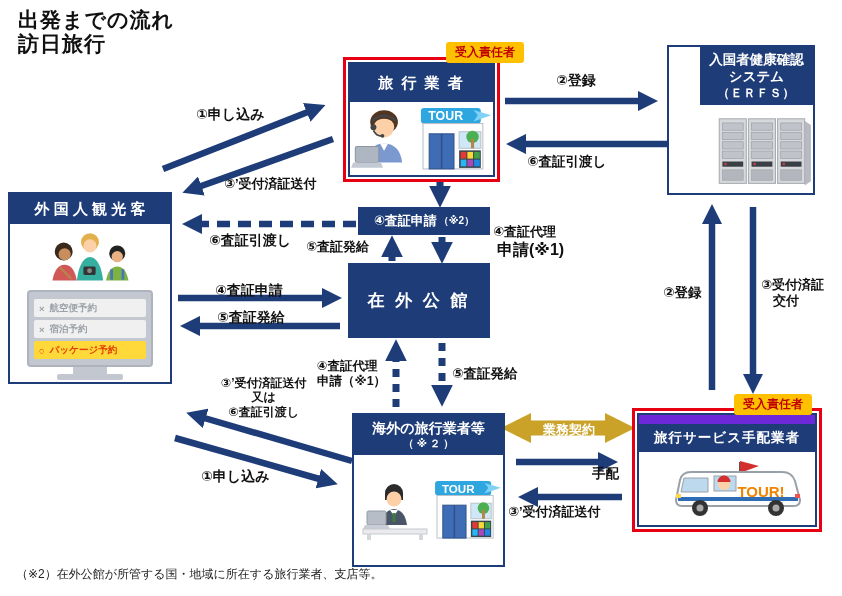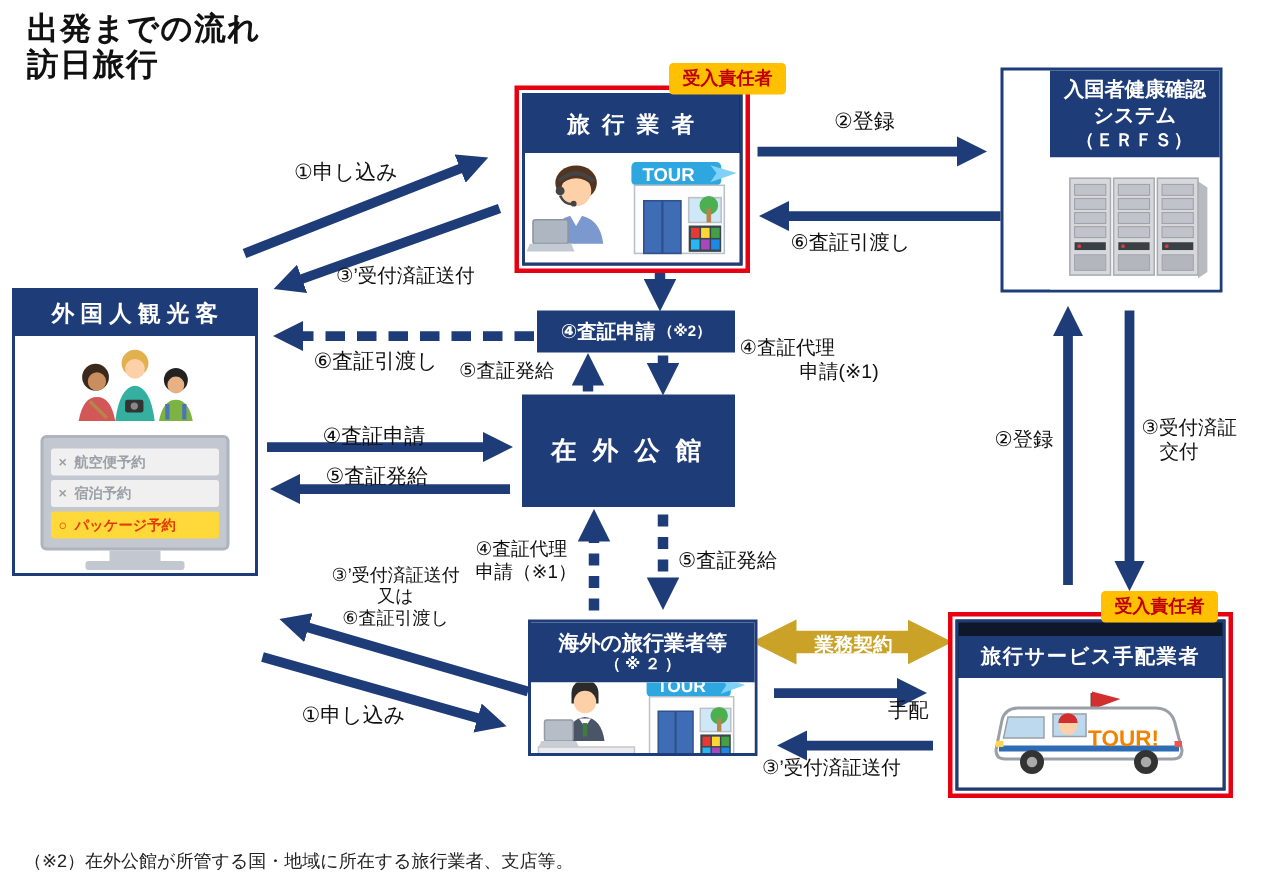--- a/index.html
+++ b/index.html
@@ -4,31 +4,31 @@
 <style>
   * { margin:0; padding:0; box-sizing:border-box; }
   body { background:#fff; font-family:"Liberation Sans","DejaVu Sans",sans-serif; }
   .canvas { position:relative; width:842px; height:596px; background:#fff; overflow:hidden; }
   svg.arrows { position:absolute; left:0; top:0; z-index:0; }
 
   .title { position:absolute; left:18px; top:8px; font-size:21px; font-weight:bold; color:#111;
            line-height:1.15; letter-spacing:1px; z-index:2; }
 
   
-  .lbl { position:absolute; font-weight:normal; color:#111; white-space:nowrap; z-index:2; line-height:1.2; }
+  .lbl { position:absolute; font-weight:bold; color:#111; white-space:nowrap; z-index:2; line-height:1.2; }
 
   
   .navybox { position:absolute; background:#1e3c78; color:#fff; font-weight:bold;
              display:flex; align-items:center; justify-content:center; z-index:1; }
   .framed { position:absolute; background:#fff; border:2px solid #1e3c78; z-index:1; display:flex; flex-direction:column; }
   .redframe { position:absolute; border:3px solid #e60012; background:#fff; padding:2px; z-index:1; }
-  .redframe .inner { width:100%; height:100%; border:2px solid #1e3c78; background:#0f172a; display:flex; flex-direction:column; }
+  .redframe .inner { width:100%; height:100%; border:2px solid #1e3c78; background:#6d28d9; display:flex; flex-direction:column; }
   .hdr { background:#1e3c78; color:#fff; font-weight:bold; text-align:center; flex:0 0 auto;
          display:flex; flex-direction:column; align-items:center; justify-content:center; }
-  .bodyarea { flex:1 1 auto; display:flex; align-items:center; justify-content:center; background:#fff; overflow:hidden; }
+  .bodyarea { flex:1 1 auto; display:flex; align-items:center; justify-content:flex-end; background:#fff; overflow:hidden; }
 
   .badge { position:absolute; background:#ffc000; color:#c00000; font-weight:bold; font-size:12px;
            padding:2px 9px; border-radius:3px; z-index:3; white-space:nowrap; }
 
   
   .screen { width:126px; background:#c3c7cf; border:2px solid #aeb3bd; border-radius:4px; padding:4px 5px 3px; }
   .row { display:flex; align-items:center; gap:5px; background:#f0f0f1; color:#9aa0a6;
          font-size:9.5px; font-weight:bold; padding:2.5px 5px; margin:3px 0; border-radius:2px; }
   .row.hl { background:#ffd83a; color:#e03c00; }
   .stand1 { width:34px; height:7px; background:#c3c7cf; margin:0 auto; }
@@ -216,21 +216,21 @@
     </div>
   </div>
 
   <div class="navybox" style="left:358px; top:207px; width:132px; height:28px; font-size:13px;">
     <span>④査証申請</span>
     <span style="font-size:10px; margin-left:2px;">（※2）</span>
   </div>
 
   <div class="navybox" style="left:348px; top:263px; width:142px; height:75px; font-size:17px; letter-spacing:3px;">在 外 公 館</div>
 
-  <div class="framed" style="left:352px; top:413px; width:153px; height:91px;">
+  <div class="framed" style="left:352px; top:413px; width:153px; height:154px;">
     <div class="hdr" style="height:40px; font-size:14px; line-height:1.25;">
       <div>海外の旅行業者等</div>
       <div style="font-size:10.5px;">（ ※ ２ ）</div>
     </div>
     <div class="bodyarea" style="gap:3px;">
       <svg width="66" height="60" viewBox="0 0 66 60">
         <path d="M23 13 a9 9 0 0 1 18 0 l0 7 -18 0 z" fill="#2b2b2b"></path>
         <circle cx="32" cy="19" r="7.5" fill="#fdd0a8"></circle>
         <path d="M19 45 Q21 30 32 29 Q43 30 45 45 Z" fill="#4a5668"></path>
         <path d="M28 30 L32 36 L36 30 Z" fill="#fff"></path>
@@ -289,21 +289,21 @@
   <div class="badge" style="left:734px; top:394px;">受入責任者</div>
 
   <div class="lbl" style="left:196px; top:106px; font-size:14px;">①申し込み</div>
   <div class="lbl" style="left:224px; top:176px; font-size:13px;">③’受付済証送付</div>
   <div class="lbl" style="left:556px; top:72px; font-size:14px;">②登録</div>
   <div class="lbl" style="left:527px; top:154px; font-size:13.5px;">⑥査証引渡し</div>
   <div class="lbl" style="left:209px; top:232px; font-size:14px;">⑥査証引渡し</div>
   <div class="lbl" style="left:306px; top:239px; font-size:13px;">⑤査証発給</div>
   <div class="lbl" style="left:493px; top:224px; font-size:13px;">
     <div>④査証代理</div>
-    <div style="font-size:13px; padding-left:4px;margin-left:36px;">申請(※1)</div>
+    <div style="font-size:16px; padding-left:4px;">申請(※1)</div>
   </div>
   <div class="lbl" style="left:215px; top:282px; font-size:14px;">④査証申請</div>
   <div class="lbl" style="left:217px; top:309px; font-size:14px;">⑤査証発給</div>
   <div class="lbl" style="left:663px; top:285px; font-size:13.5px;">②登録</div>
   <div class="lbl" style="left:761px; top:277px; font-size:13px;">
     <div>③受付済証</div>
     <div style="padding-left:12px;">交付</div>
   </div>
   <div class="lbl" style="left:317px; top:359px; font-size:12.5px;">
     <div>④査証代理</div>

